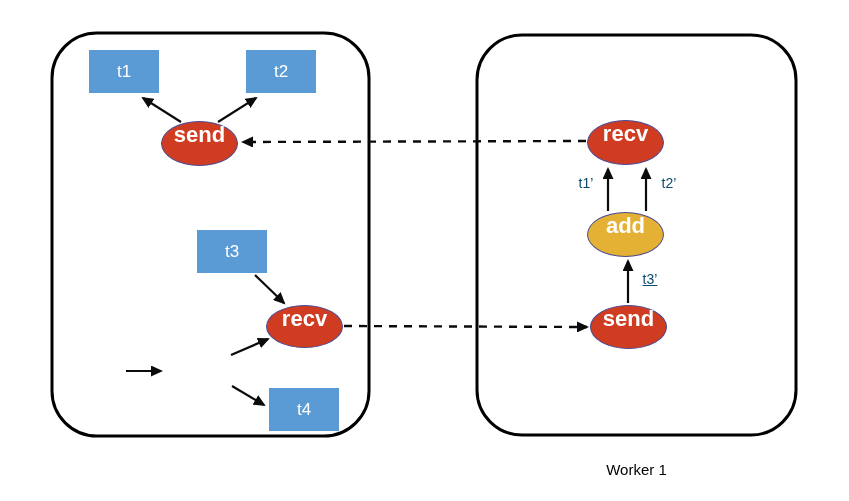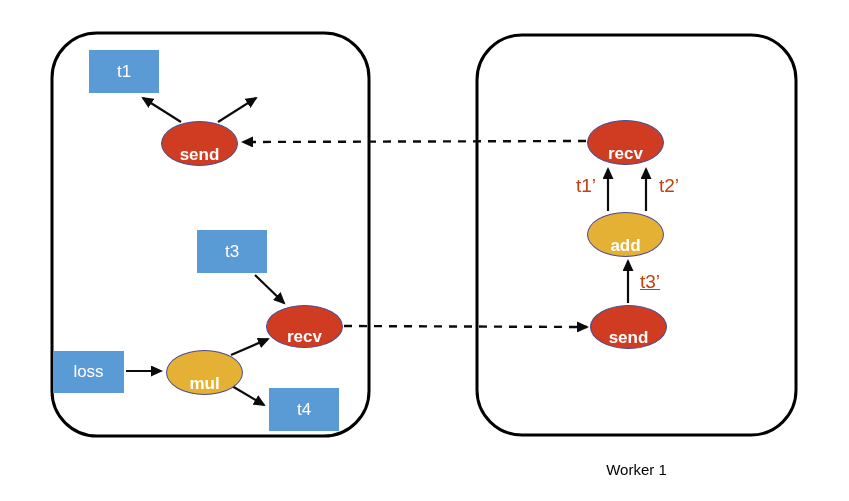--- a/index.html
+++ b/index.html
@@ -25,32 +25,32 @@
     display: flex;
     align-items: center;
     justify-content: center;
   }
   .ellipse-node {
     position: absolute;
     border-radius: 50%;
     border: 1.4px solid #4A4A93;
     color: #ffffff;
     font-weight: bold;
-    font-size: 17px;
+    font-size: 22px;
     display: flex;
-    align-items: flex-end;
+    align-items: flex-start;
     justify-content: center;
     box-sizing: border-box;
   }
   .comm-node { background: #D03C22; }
   .op-node   { background: #E5B134; }
   .edge-label {
     position: absolute;
-    color: #c2410c;
-    font-size: 19px;
+    color: #0c4a6e;
+    font-size: 14px;
     text-align: center;
   }
   .worker-label {
     position: absolute;
     color: #000000;
     font-size: 15px;
     text-align: center;
   }
   .solid-edge  { stroke: #0b0b0b; stroke-width: 2.2; fill: none; }
   .dashed-edge { stroke: #0b0b0b; stroke-width: 2.4; fill: none; stroke-dasharray: 8 7; }
@@ -82,34 +82,31 @@
     <line class="solid-edge" x1="646" y1="211" x2="646" y2="169" marker-end="url(#arrowhead)"></line>
     <line class="solid-edge" x1="628" y1="303" x2="628" y2="261" marker-end="url(#arrowhead)"></line>
 
     <line class="dashed-edge" x1="586" y1="141" x2="243" y2="142" marker-end="url(#arrowhead)"></line>
     <line class="dashed-edge" x1="344" y1="326" x2="587" y2="327" marker-end="url(#arrowhead)"></line>
   </svg>
 
   <div class="tensor-box" style="left:89px; top:50px; width:70px; height:43px;">
     <span>t1</span>
   </div>
+  <div class="tensor-box" style="left:246px; top:50px; width:70px; height:43px;">
+    <span>t2</span>
+  </div>
   <div class="ellipse-node comm-node" style="left:161px; top:121px; width:77px; height:45px;">
     <span>send</span>
   </div>
   <div class="tensor-box" style="left:197px; top:230px; width:70px; height:43px;justify-content:center;">
     <span>t3</span>
   </div>
   <div class="ellipse-node comm-node" style="left:266px; top:305px; width:77px; height:43px;">
     <span>recv</span>
-  </div>
-  <div class="tensor-box" style="left:53px; top:351px; width:71px; height:42px;">
-    <span>loss</span>
-  </div>
-  <div class="ellipse-node op-node" style="left:166px; top:350px; width:77px; height:45px;">
-    <span>mul</span>
   </div>
   <div class="tensor-box" style="left:269px; top:388px; width:70px; height:43px;">
     <span>t4</span>
   </div>
 
   <div class="ellipse-node comm-node" style="left:587px; top:120px; width:77px; height:45px;">
     <span>recv</span>
   </div>
   <div class="ellipse-node op-node" style="left:587px; top:212px; width:77px; height:45px;">
     <span>add</span>

